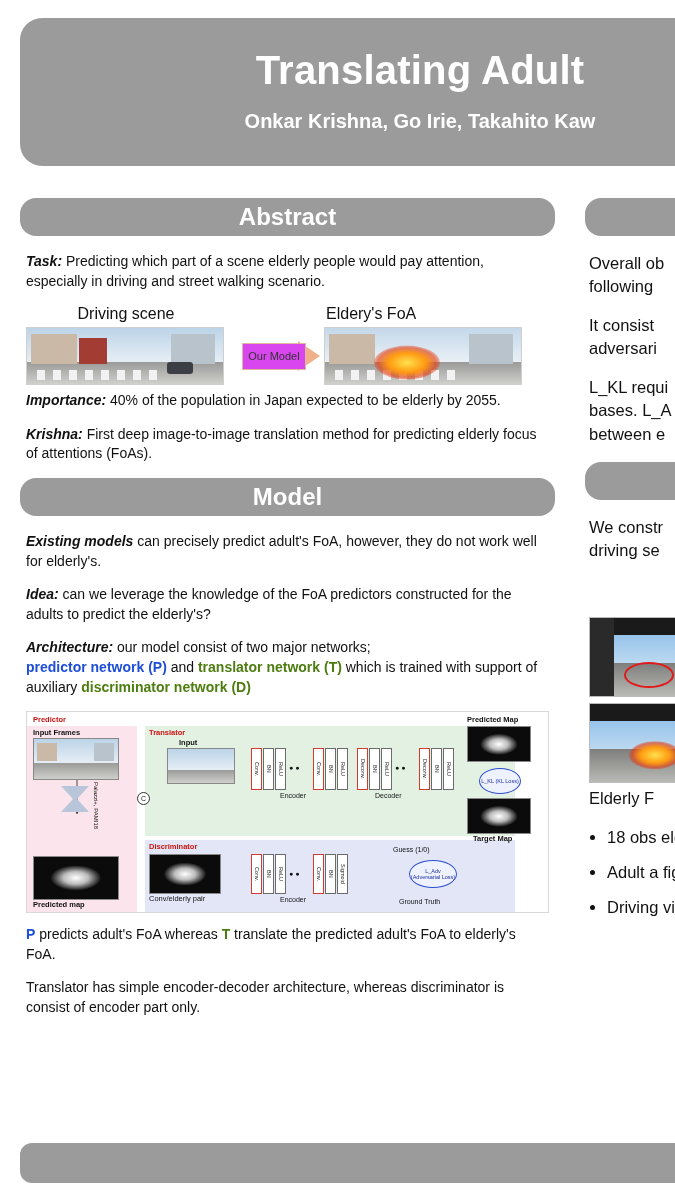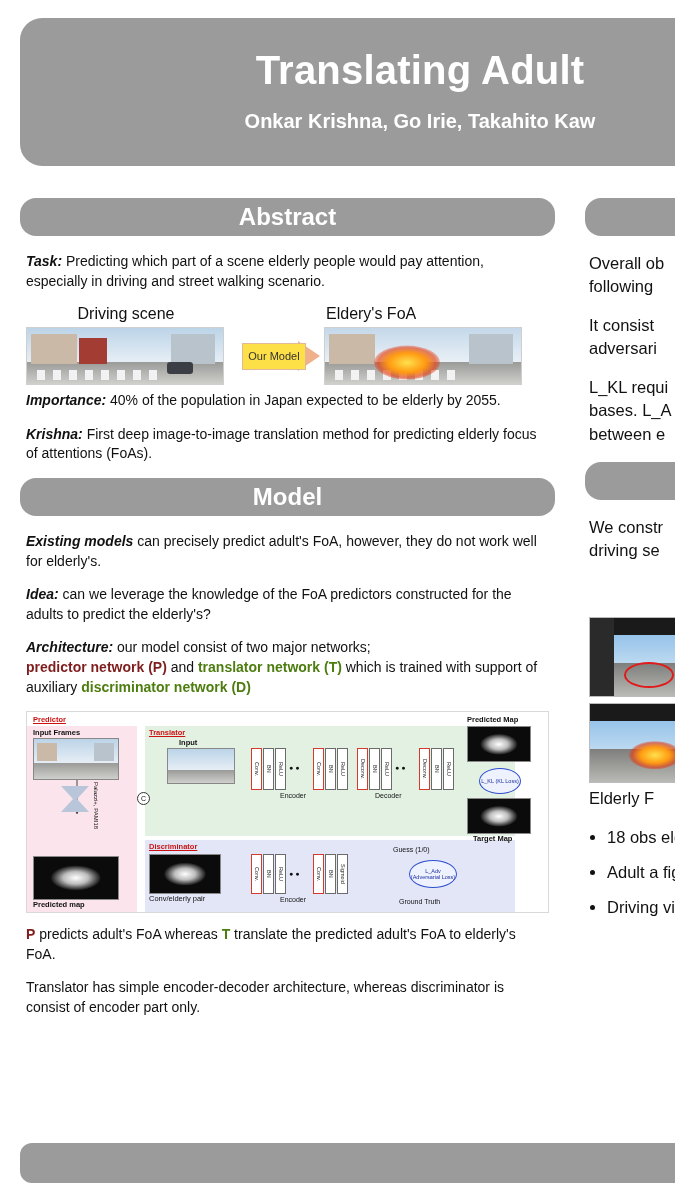--- a/index.html
+++ b/index.html
@@ -70,21 +70,21 @@
   .para {
     font-size: 14px;
     line-height: 1.4;
     margin: 0 0 14px 0;
     padding: 0 6px;
   }
   .para .lead {
     font-weight: bold;
     font-style: italic;
   }
-  .blue { color: #7f1d1d; font-weight: bold; }
+  .blue { color: #1d4ed8; font-weight: bold; }
   .red { color: #4d7c0f; font-weight: bold; }
 
   
   .fig-row {
     display: flex;
     align-items: center;
     padding: 0 6px;
     margin-bottom: 6px;
   }
   .fig-cap-row {
@@ -137,21 +137,21 @@
   }
 
   .arrow-box {
     width: 100px;
     display: flex;
     align-items: center;
     justify-content: center;
     position: relative;
   }
   .our-model-tag {
-    background: #fde047;
+    background: #d946ef;
     border: 1px solid #e0b89c;
     font-size: 11px;
     line-height: 1.15;
     text-align: center;
     padding: 6px 5px;
     position: relative;
     z-index: 2;
     color: #333;
   }
   .big-arrow {
@@ -180,21 +180,21 @@
   }
   .arch-translator {
     position: absolute; left:118px; top:14px; width:370px; height:110px;
     background: #e3f1e3;
   }
   .arch-discrim {
     position: absolute; left:118px; top:128px; width:370px; height:72px;
     background: #e2e6f7;
   }
   .lbl { position:absolute; font-size:7.5px; font-weight:bold; }
-  .lbl-red { color:#cc1111; text-decoration: underline; }
+  .lbl-red { color:#cc1111; }
   .lbl-blk { color:#111; }
   .mini-img {
     position:absolute; border:1px solid #888; background:#8fa6c0; overflow:hidden;
   }
   .mini-dark { background:#0b0b0b; }
   .mini-blob {
     position:absolute; left:50%; top:50%; width:60%; height:60%;
     transform:translate(-50%,-50%); border-radius:50%;
     background: radial-gradient(ellipse at center,#ffffff 0%, #bdbdbd 35%, rgba(0,0,0,0) 72%);
   }

